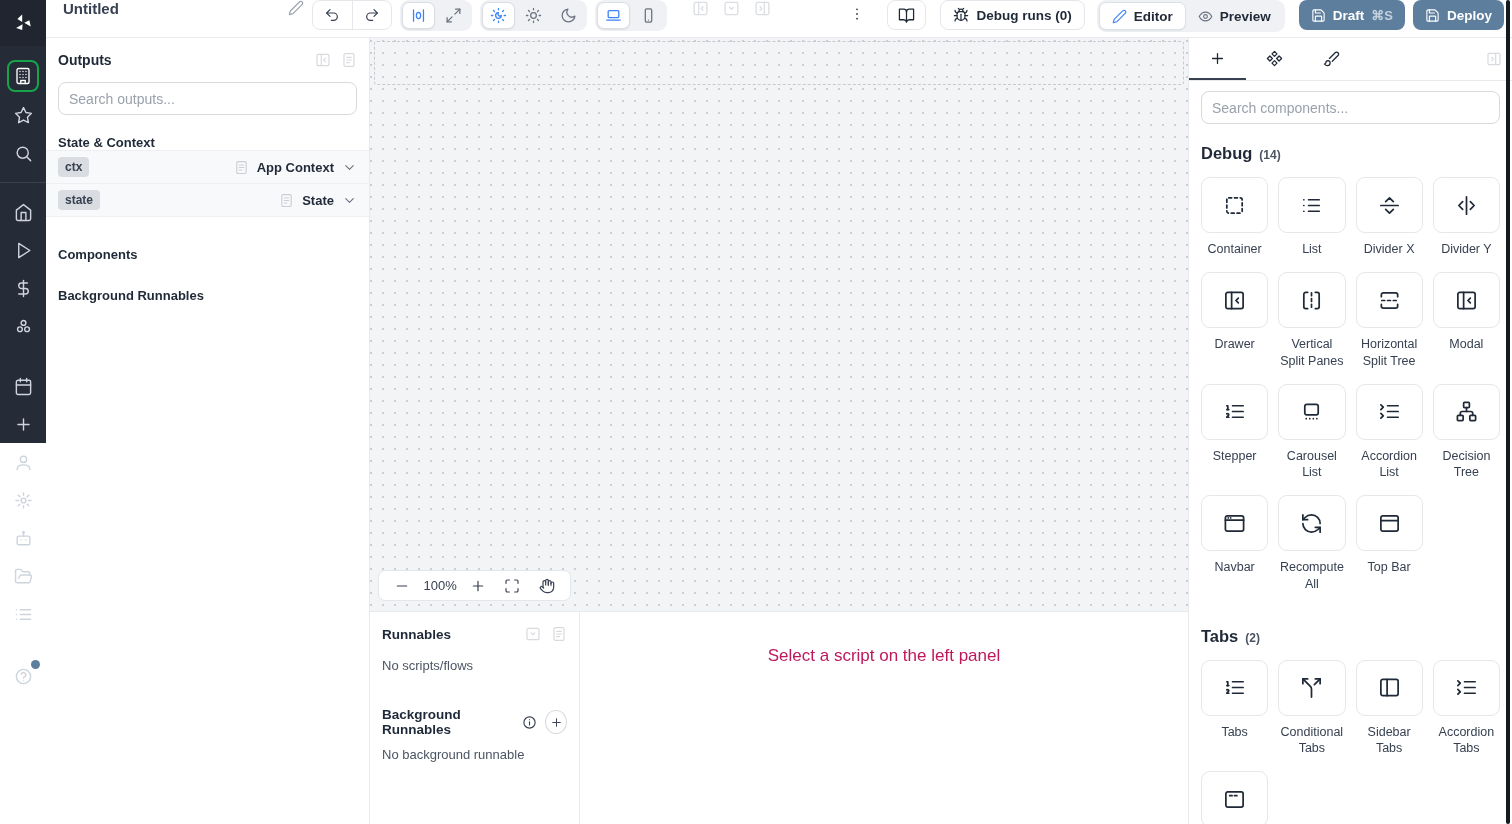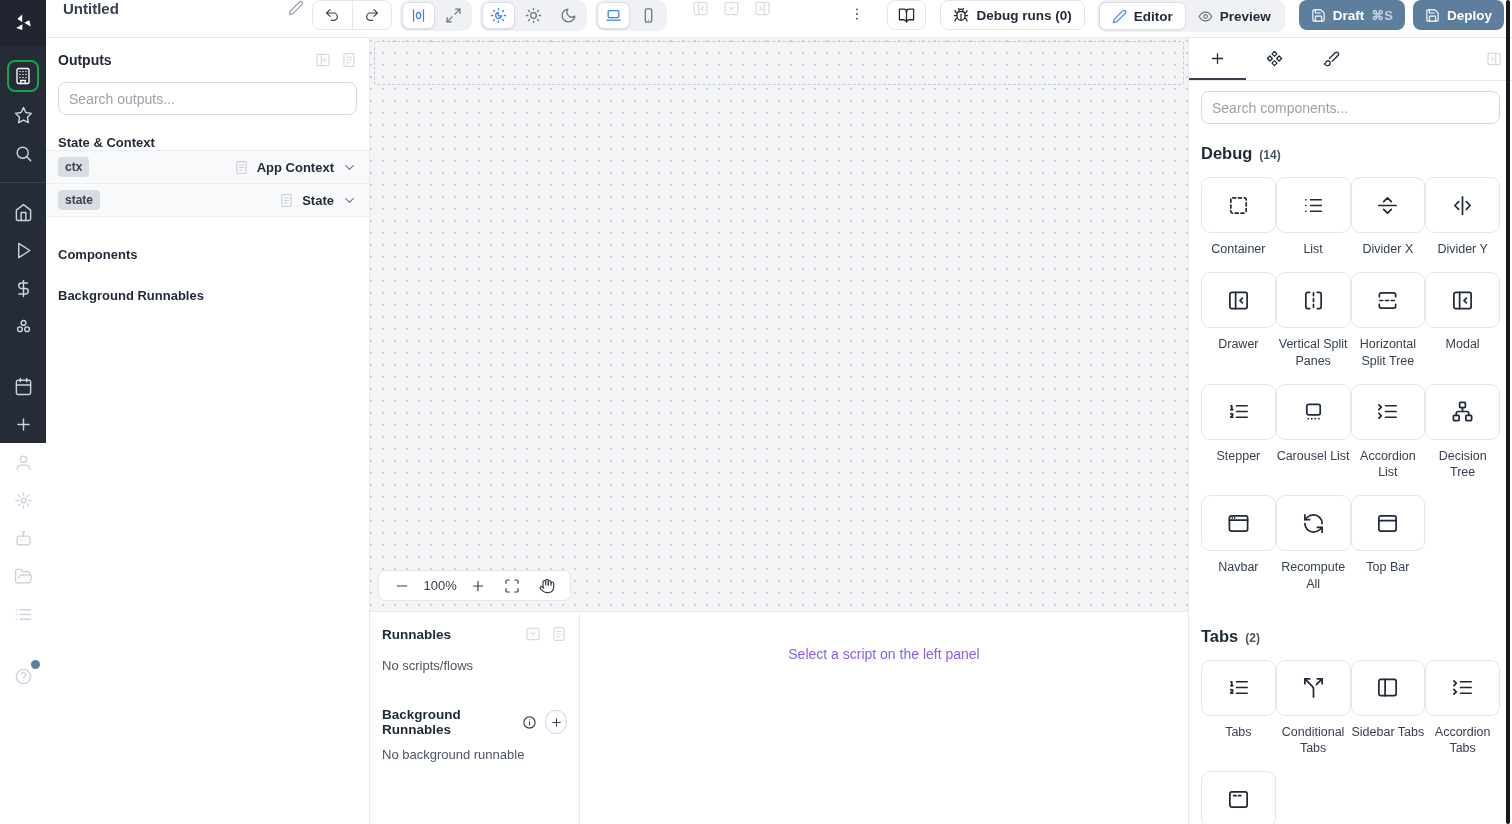--- a/index.html
+++ b/index.html
@@ -99,34 +99,34 @@
   .runnables{width:210px;flex:none;border-right:1px solid #e8eaee;padding:14px 12px}
   .run-head{display:flex;align-items:center}
   .run-title{font-size:13.5px;font-weight:700;color:#1f2937}
   .no-scripts{font-size:13px;color:#4b5563;margin-top:16px}
   .bg-head{display:flex;align-items:center;gap:6px;margin-top:34px}
   .bg-title{font-size:13.5px;font-weight:700;color:#1f2937}
   .info-ic{width:15px;height:15px;color:#374151}
   .add-btn{width:24px;height:24px;border:1px solid #d6dade;border-radius:50%;display:flex;align-items:center;justify-content:center;color:#374151;margin-left:2px}
   .add-btn .ic{width:13px;height:13px}
   .no-bg{font-size:13px;color:#4b5563;margin-top:10px}
-  .script-hint-panel{flex:1;display:flex;justify-content:center;align-items:flex-start;padding-top:34px;font-size:14px;color:#8b5cf6}
+  .script-hint-panel{flex:1;display:flex;justify-content:center;align-items:flex-start;padding-top:34px;font-size:17px;color:#be185d}
 
   
   .rightpanel{width:324px;flex:none;border-left:1px solid #e8eaee;display:flex;flex-direction:column;background:#fff;overflow:hidden}
   .rp-tabs{height:43px;flex:none;border-bottom:1px solid #e8eaee;display:flex;align-items:stretch}
   .rp-tab{width:57px;display:flex;align-items:center;justify-content:center;color:#1f2937;border-bottom:2px solid transparent}
   .rp-tab.on{border-bottom-color:#374151}
   .rp-tab .ic{width:17px;height:17px}
   .rp-collapse{margin-left:auto;align-self:center;margin-right:10px;color:#d7dade;width:16px;height:16px}
   .rp-body{padding:10px 12px;overflow:hidden;flex:1}
   .sec-head{display:flex;align-items:baseline;gap:7px;margin:20px 0 14px}
   .sec-title{font-size:16.5px;font-weight:700;color:#1f2937}
   .sec-count{font-size:12px;font-weight:600;color:#4b5563}
-  .comp-grid{display:grid;grid-template-columns:repeat(4,1fr);}
+  .comp-grid{display:grid;grid-template-columns:repeat(4,1fr);column-gap:10px}
   .comp-item{display:flex;flex-direction:column;align-items:center;margin-bottom:15px}
   .comp-card{width:100%;height:56px;border:1px solid #e5e7eb;border-radius:9px;background:#fff;display:flex;align-items:center;justify-content:center;color:#1f2937}
   .comp-card .ic{width:23px;height:23px}
   .comp-label{margin-top:8px;font-size:12.5px;color:#374151;text-align:center;line-height:1.3;min-height:16px}
 
   .edge-bar{position:absolute;right:2px;top:0;width:4px;height:824px;background:#16191f;z-index:50;border-radius:2px}
 </style>
 </head>
 <body>
 

